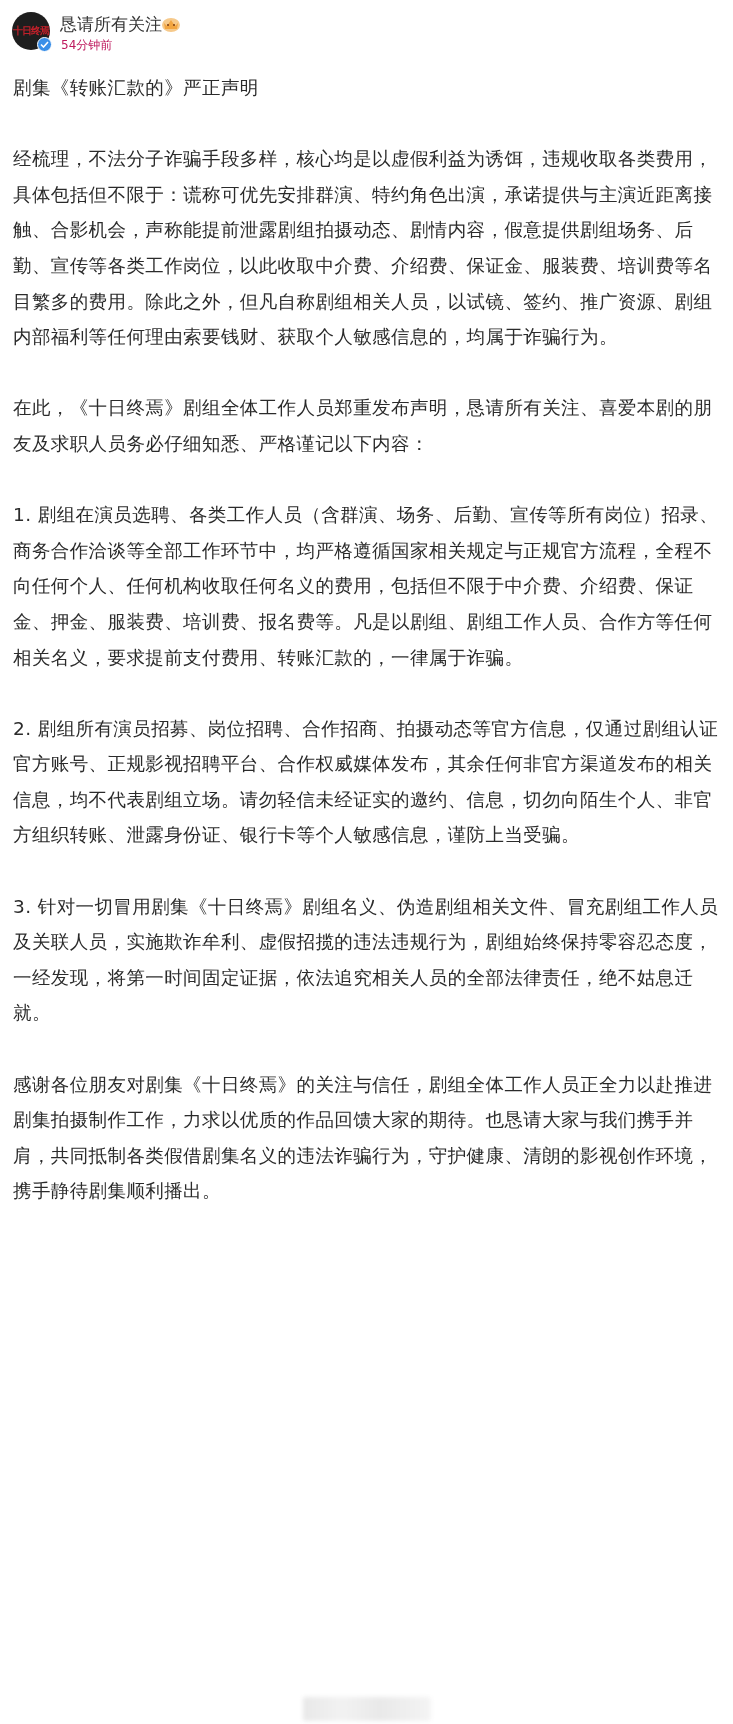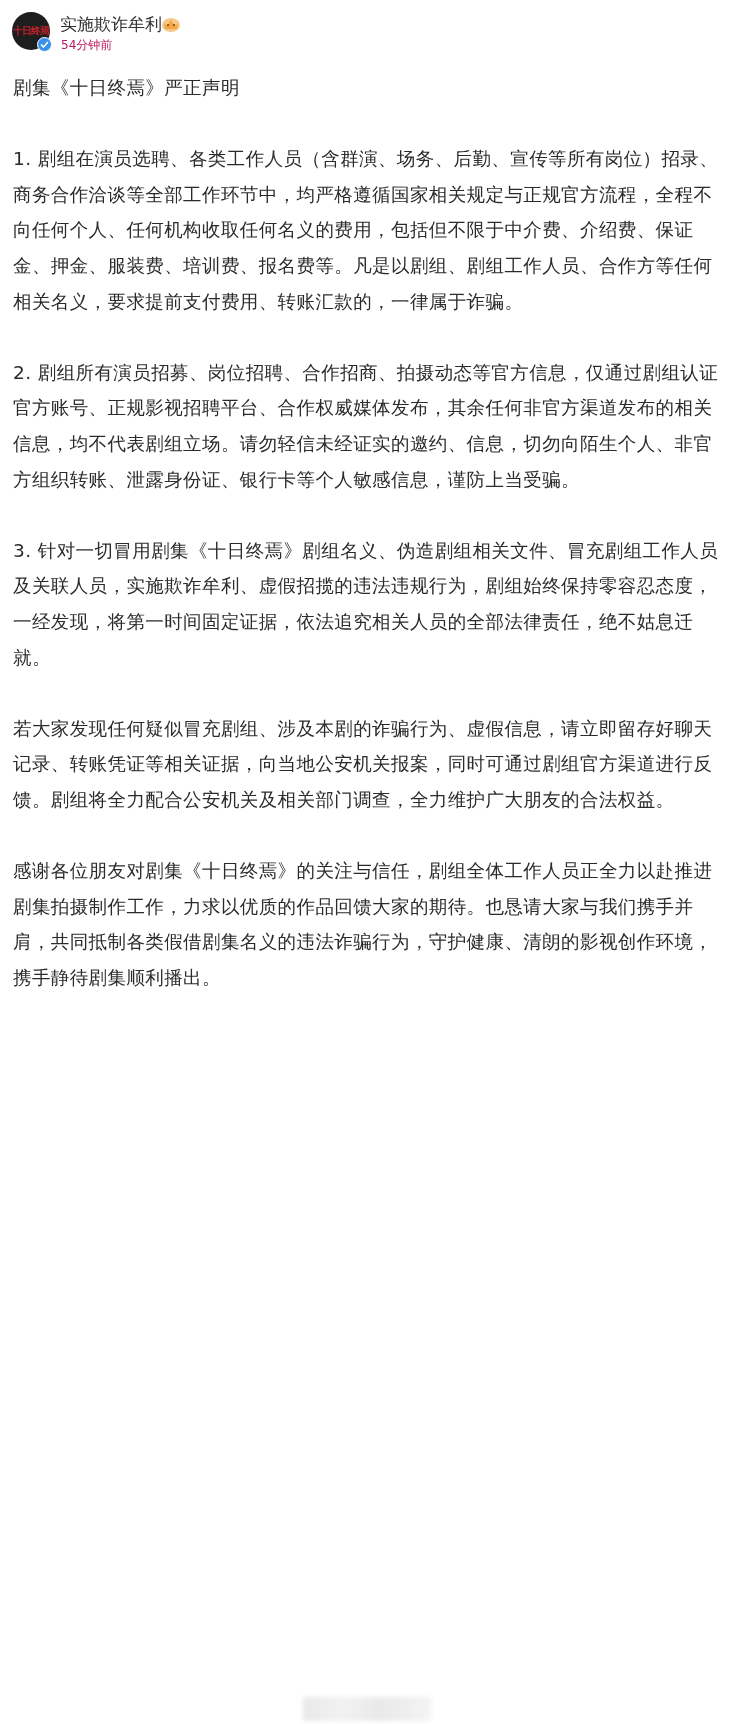--- a/index.html
+++ b/index.html
@@ -28,35 +28,36 @@
 
 <div class="header">
   <div class="avatar">
     <div class="avatar-logo">十日终焉</div>
   </div>
   <div class="verified">
     <svg width="9" height="7" viewBox="0 0 9 7">
         <path d="M1 3.5 L3.5 6 L8 1" stroke="#fff" stroke-width="1.6" fill="none"></path>
       </svg>
   </div>
-  <div class="username">实施欺诈牟利</div>
+  <div class="username">恳请所有关注</div>
   <div class="crown">
     <svg width="20" height="18" viewBox="0 0 20 18">
       <ellipse cx="10" cy="10" rx="9" ry="7" fill="#f6c98a"></ellipse>
       <path d="M3 8 L6 11 L10 5 L14 11 L17 8 L16 14 L4 14 Z" fill="#f2a540"></path>
       <circle cx="7" cy="10" r="1" fill="#7a3b10"></circle>
       <circle cx="13" cy="10" r="1" fill="#7a3b10"></circle>
     </svg>
   </div>
   <div class="timestamp">54分钟前</div>
 </div>
 
 <div class="content">
-  <p>剧集《十日终焉》严正声明</p>
+  <p>剧集《转账汇款的》严正声明</p>
+  <p>经梳理，不法分子诈骗手段多样，核心均是以虚假利益为诱饵，违规收取各类费用，具体包括但不限于：谎称可优先安排群演、特约角色出演，承诺提供与主演近距离接触、合影机会，声称能提前泄露剧组拍摄动态、剧情内容，假意提供剧组场务、后勤、宣传等各类工作岗位，以此收取中介费、介绍费、保证金、服装费、培训费等名目繁多的费用。除此之外，但凡自称剧组相关人员，以试镜、签约、推广资源、剧组内部福利等任何理由索要钱财、获取个人敏感信息的，均属于诈骗行为。</p>
+  <p>在此，《十日终焉》剧组全体工作人员郑重发布声明，恳请所有关注、喜爱本剧的朋友及求职人员务必仔细知悉、严格谨记以下内容：</p>
   <p>1. 剧组在演员选聘、各类工作人员（含群演、场务、后勤、宣传等所有岗位）招录、商务合作洽谈等全部工作环节中，均严格遵循国家相关规定与正规官方流程，全程不向任何个人、任何机构收取任何名义的费用，包括但不限于中介费、介绍费、保证金、押金、服装费、培训费、报名费等。凡是以剧组、剧组工作人员、合作方等任何相关名义，要求提前支付费用、转账汇款的，一律属于诈骗。</p>
   <p>2. 剧组所有演员招募、岗位招聘、合作招商、拍摄动态等官方信息，仅通过剧组认证官方账号、正规影视招聘平台、合作权威媒体发布，其余任何非官方渠道发布的相关信息，均不代表剧组立场。请勿轻信未经证实的邀约、信息，切勿向陌生个人、非官方组织转账、泄露身份证、银行卡等个人敏感信息，谨防上当受骗。</p>
   <p>3. 针对一切冒用剧集《十日终焉》剧组名义、伪造剧组相关文件、冒充剧组工作人员及关联人员，实施欺诈牟利、虚假招揽的违法违规行为，剧组始终保持零容忍态度，一经发现，将第一时间固定证据，依法追究相关人员的全部法律责任，绝不姑息迁就。</p>
-  <p>若大家发现任何疑似冒充剧组、涉及本剧的诈骗行为、虚假信息，请立即留存好聊天记录、转账凭证等相关证据，向当地公安机关报案，同时可通过剧组官方渠道进行反馈。剧组将全力配合公安机关及相关部门调查，全力维护广大朋友的合法权益。</p>
   <p>感谢各位朋友对剧集《十日终焉》的关注与信任，剧组全体工作人员正全力以赴推进剧集拍摄制作工作，力求以优质的作品回馈大家的期待。也恳请大家与我们携手并肩，共同抵制各类假借剧集名义的违法诈骗行为，守护健康、清朗的影视创作环境，携手静待剧集顺利播出。</p>
 
 </div>
 
 <div class="blurred"></div>
 
 </body></html>

